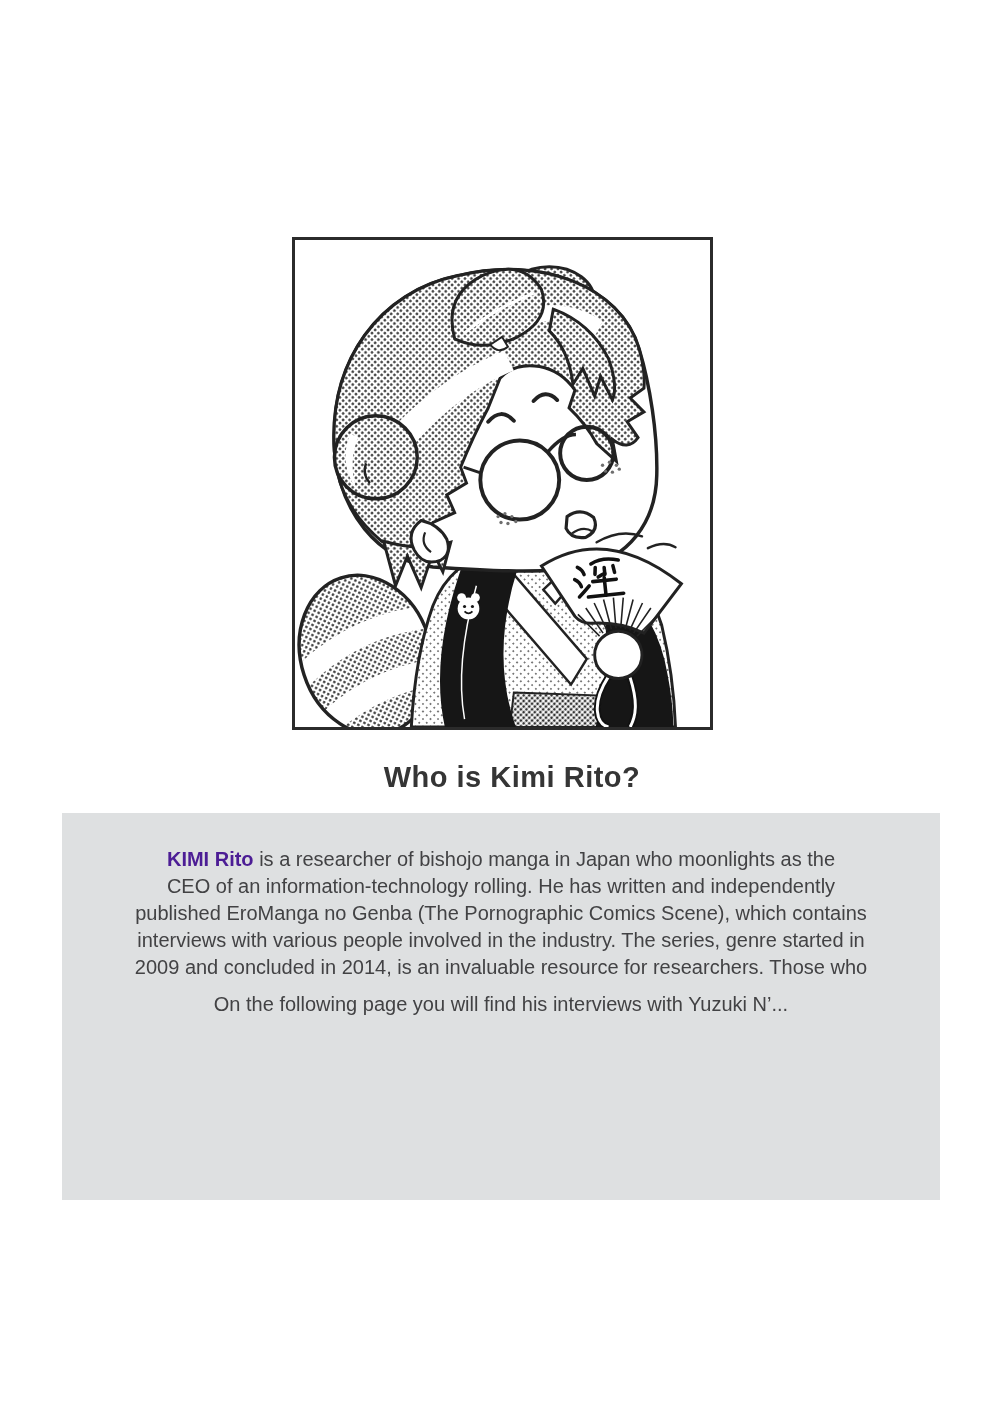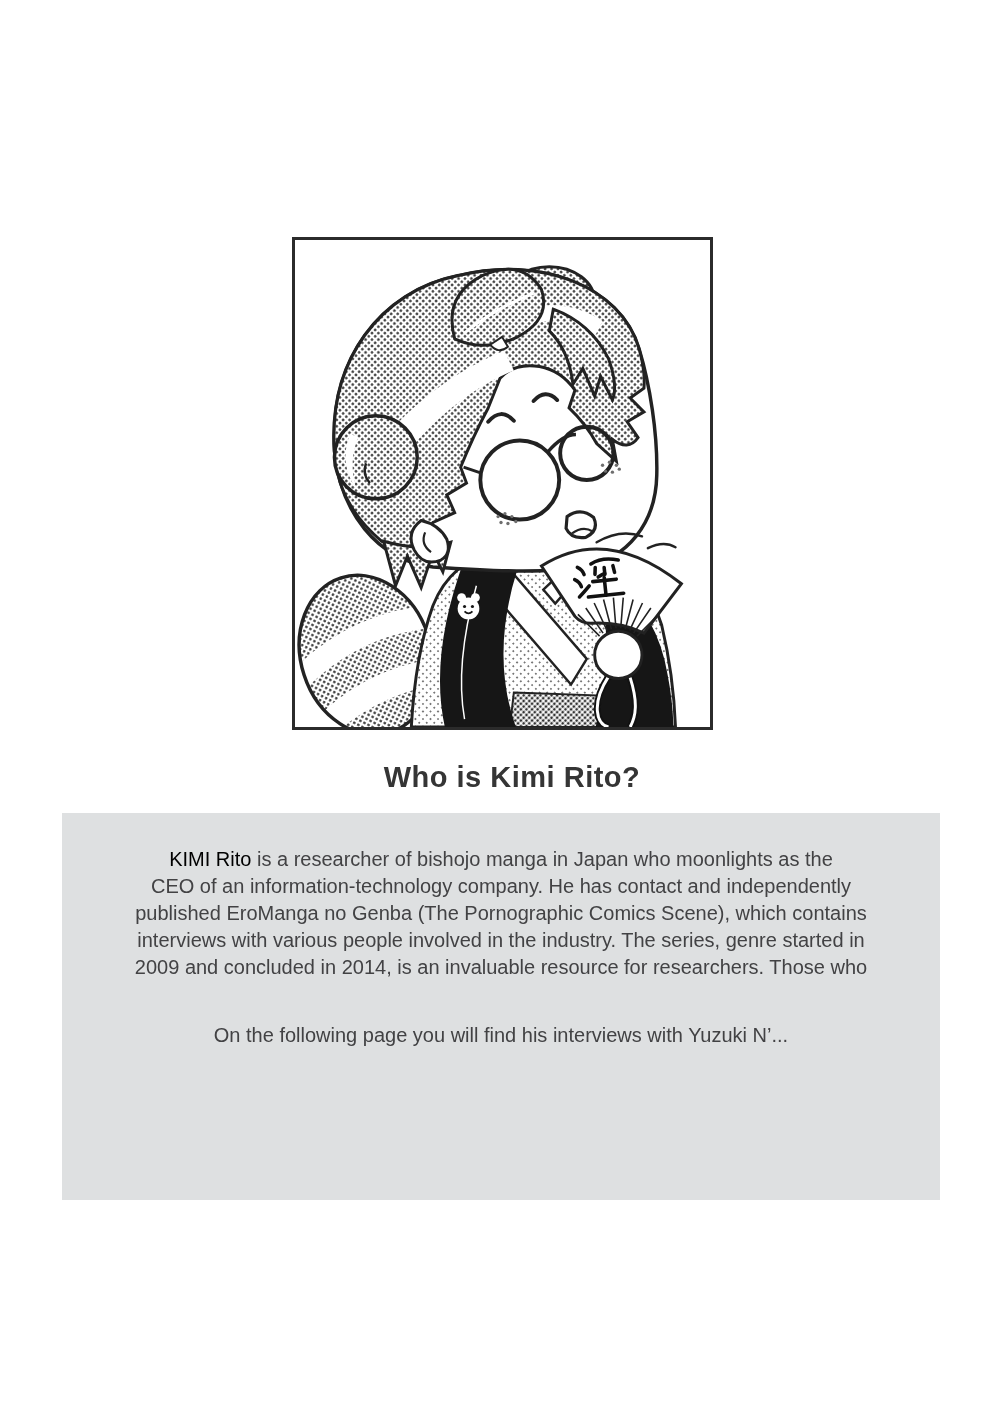--- a/index.html
+++ b/index.html
@@ -20,22 +20,22 @@
     letter-spacing:0.5px;
   }
   .bio-box{
     position:absolute;left:62px;top:813px;width:878px;height:387px;
     background:#dee0e1;box-sizing:border-box;padding-top:33px;
   }
   .bio-box .line{
     text-align:center;white-space:nowrap;
     font-size:20px;line-height:27px;color:#424244;
   }
-  .bio-box .line strong{font-weight:normal;color:#000000;}
-  .bio-box .footer{margin-top:41px;}
+  .bio-box .line strong{font-weight:bold;color:#4c1d95;}
+  .bio-box .footer{margin-top:10px;}
 </style>
 </head>
 <body>
 
 <div class="portrait-frame">
   <svg width="415" height="487" viewBox="0 0 421 493" preserveAspectRatio="none">
     <desc>Black-and-white chibi manga drawing of Kimi Rito drawn as a tanuki: round glasses, closed happy eyes, blush marks, a leaf on his head, a hair bun, a round tanuki ear, a striped tail, a black haori with a small tanuki-face crest over a kimono, holding up a folding fan while fanning himself</desc>
     <defs>
       <pattern id="dots" width="4.6" height="4.6" patternUnits="userSpaceOnUse" patternTransform="rotate(45)">
         <rect width="4.6" height="4.6" fill="#ffffff"></rect>
@@ -177,18 +177,18 @@
         <path d="M 358 312 Q 374 304 386 311"></path>
       </g>
     </g>
   </svg>
 </div>
 
 <div class="page-title">Who is Kimi Rito?</div>
 
 <div class="bio-box">
   <div class="line"><strong>KIMI Rito</strong><span> is a researcher of bishojo manga in Japan who moonlights as the</span></div>
-  <div class="line">CEO of an information-technology company. He has contact and independently</div>
+  <div class="line">CEO of an information-technology rolling. He has written and independently</div>
   <div class="line">published EroManga no Genba (The Pornographic Comics Scene), which contains</div>
   <div class="line">interviews with various people involved in the industry. The series, genre started in</div>
   <div class="line">2009 and concluded in 2014, is an invaluable resource for researchers. Those who</div>
   <div class="line footer">On the following page you will find his interviews with Yuzuki N’...</div>
 </div>
 
 </body></html>

